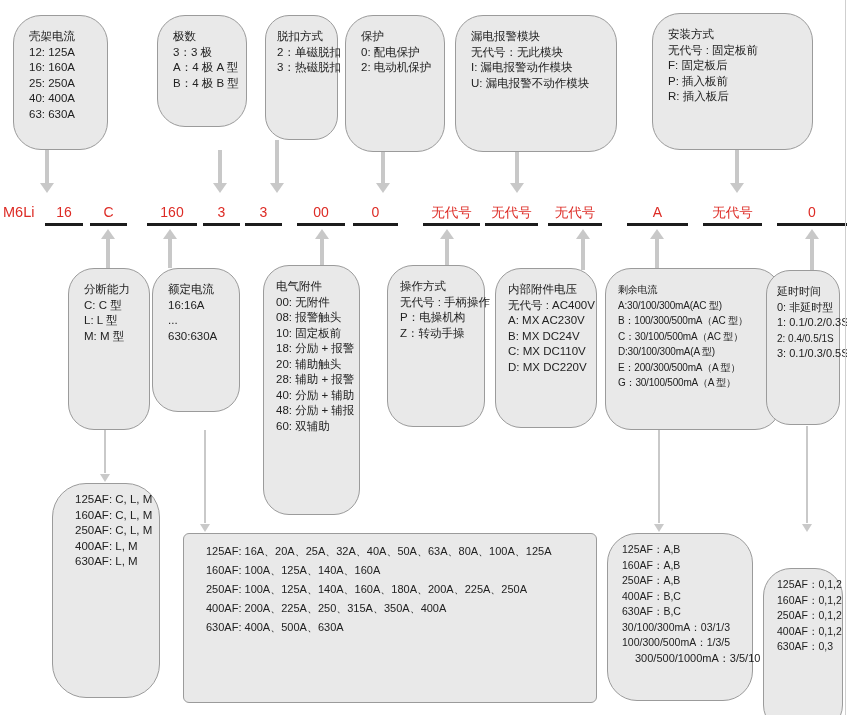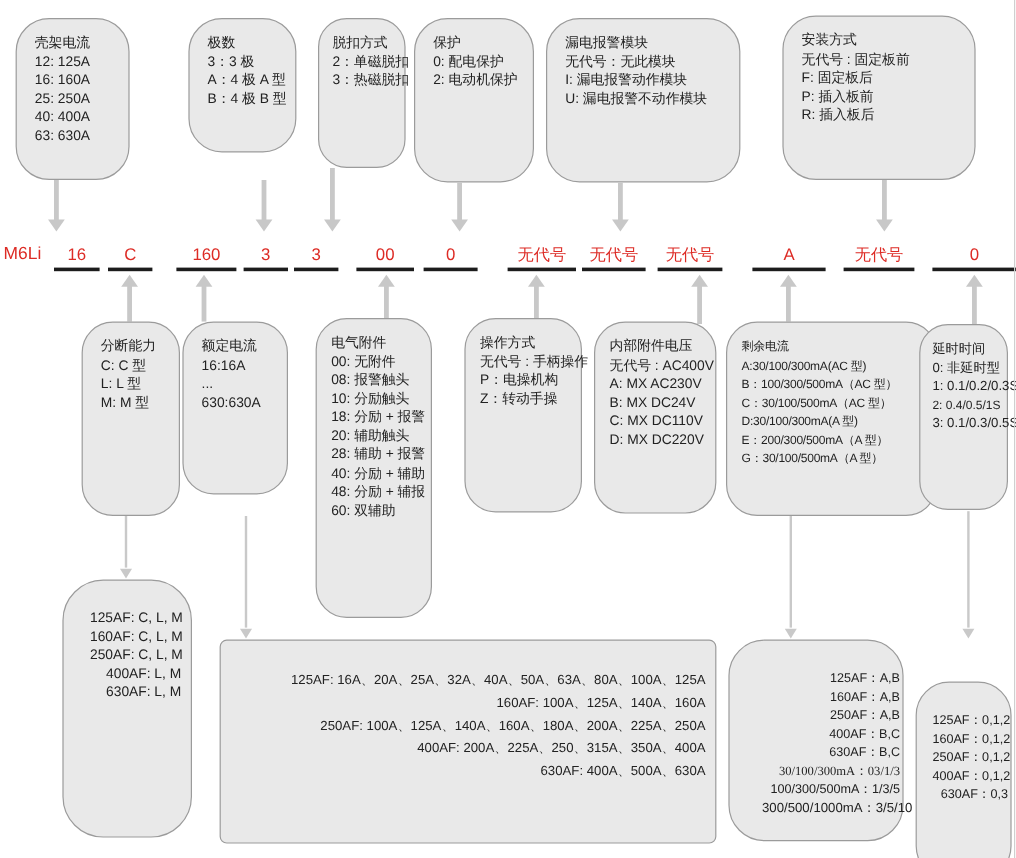--- a/index.html
+++ b/index.html
@@ -17,21 +17,21 @@
   }
   .edge-line{position:absolute;left:845px;top:0;width:1px;height:715px;background:#cfcfcf;}
   
   .box{
     position:absolute;background:var(--box-fill);border:1px solid var(--box-border);
     border-radius:28px;box-sizing:border-box;padding:13px 8px 8px 15px;
   }
   .box-title{font-size:11.5px;line-height:15.5px;white-space:nowrap;}
   .box-line{font-size:11.5px;line-height:15.5px;white-space:nowrap;}
   .box.small .box-title,.box.small .box-line{font-size:10px;line-height:15.5px;letter-spacing:-0.2px;}
-  .box.detail{padding-top:24px;padding-left:22px;text-align:right;}
+  .box.detail{padding-top:8px;padding-left:22px;}
   .box.detail .box-line{line-height:15.5px;}
   .box.wide .box-line{font-size:11px;line-height:19px;}
   
   .code-prefix{
     position:absolute;left:3px;top:202px;width:42px;height:21px;line-height:21px;
     color:var(--accent-red);font-size:14.5px;text-align:left;
   }
   .code-seg{
     position:absolute;top:202px;height:21px;line-height:21px;text-align:center;
     color:var(--accent-red);font-size:13.5px;border-bottom:3px solid var(--underline);
@@ -176,21 +176,21 @@
     <div class="box-title">额定电流</div>
     <div class="box-line">16:16A</div>
     <div class="box-line">...</div>
     <div class="box-line">630:630A</div>
   </div>
 
   <div class="box" style="left:263px;top:265px;width:97px;height:250px;border-radius:26px;padding-left:12px;">
     <div class="box-title">电气附件</div>
     <div class="box-line">00: 无附件</div>
     <div class="box-line">08: 报警触头</div>
-    <div class="box-line">10: 分励触头</div>
+    <div class="box-line">10: 固定板前</div>
     <div class="box-line">18: 分励 + 报警</div>
     <div class="box-line">20: 辅助触头</div>
     <div class="box-line">28: 辅助 + 报警</div>
     <div class="box-line">40: 分励 + 辅助</div>
     <div class="box-line">48: 分励 + 辅报</div>
     <div class="box-line">60: 双辅助</div>
   </div>
 
   <div class="box" style="left:387px;top:265px;width:98px;height:162px;border-radius:26px;padding-left:12px;">
     <div class="box-title">操作方式</div>
@@ -258,21 +258,21 @@
     <div class="box-line">400AF: 200A、225A、250、315A、350A、400A</div>
     <div class="box-line">630AF: 400A、500A、630A</div>
   </div>
 
   <div class="box detail" style="left:607px;top:533px;width:146px;height:168px;border-radius:30px;padding-left:14px;padding-right:2px;">
     <div class="box-line" style="font-size:10.5px;">125AF：A,B</div>
     <div class="box-line" style="font-size:10.5px;">160AF：A,B</div>
     <div class="box-line" style="font-size:10.5px;">250AF：A,B</div>
     <div class="box-line" style="font-size:10.5px;">400AF：B,C</div>
     <div class="box-line" style="font-size:10.5px;">630AF：B,C</div>
-    <div class="box-line" style="font-size:10.5px;font-family:Liberation Serif, serif;">30/100/300mA：03/1/3</div>
+    <div class="box-line" style="font-size:10.5px;">30/100/300mA：03/1/3</div>
     <div class="box-line" style="font-size:10.5px;">100/300/500mA：1/3/5</div>
     <div class="box-line" style="font-size:11px;margin-left:13px;">300/500/1000mA：3/5/10</div>
   </div>
 
   <div class="box detail" style="left:763px;top:533px;width:80px;height:165px;border-radius:28px;padding-left:13px;padding-right:2px;margin-top:35px;">
     <div class="box-line" style="font-size:10.5px;">125AF：0,1,2</div>
     <div class="box-line" style="font-size:10.5px;">160AF：0,1,2</div>
     <div class="box-line" style="font-size:10.5px;">250AF：0,1,2</div>
     <div class="box-line" style="font-size:10.5px;">400AF：0,1,2</div>
     <div class="box-line" style="font-size:10.5px;">630AF：0,3</div>

